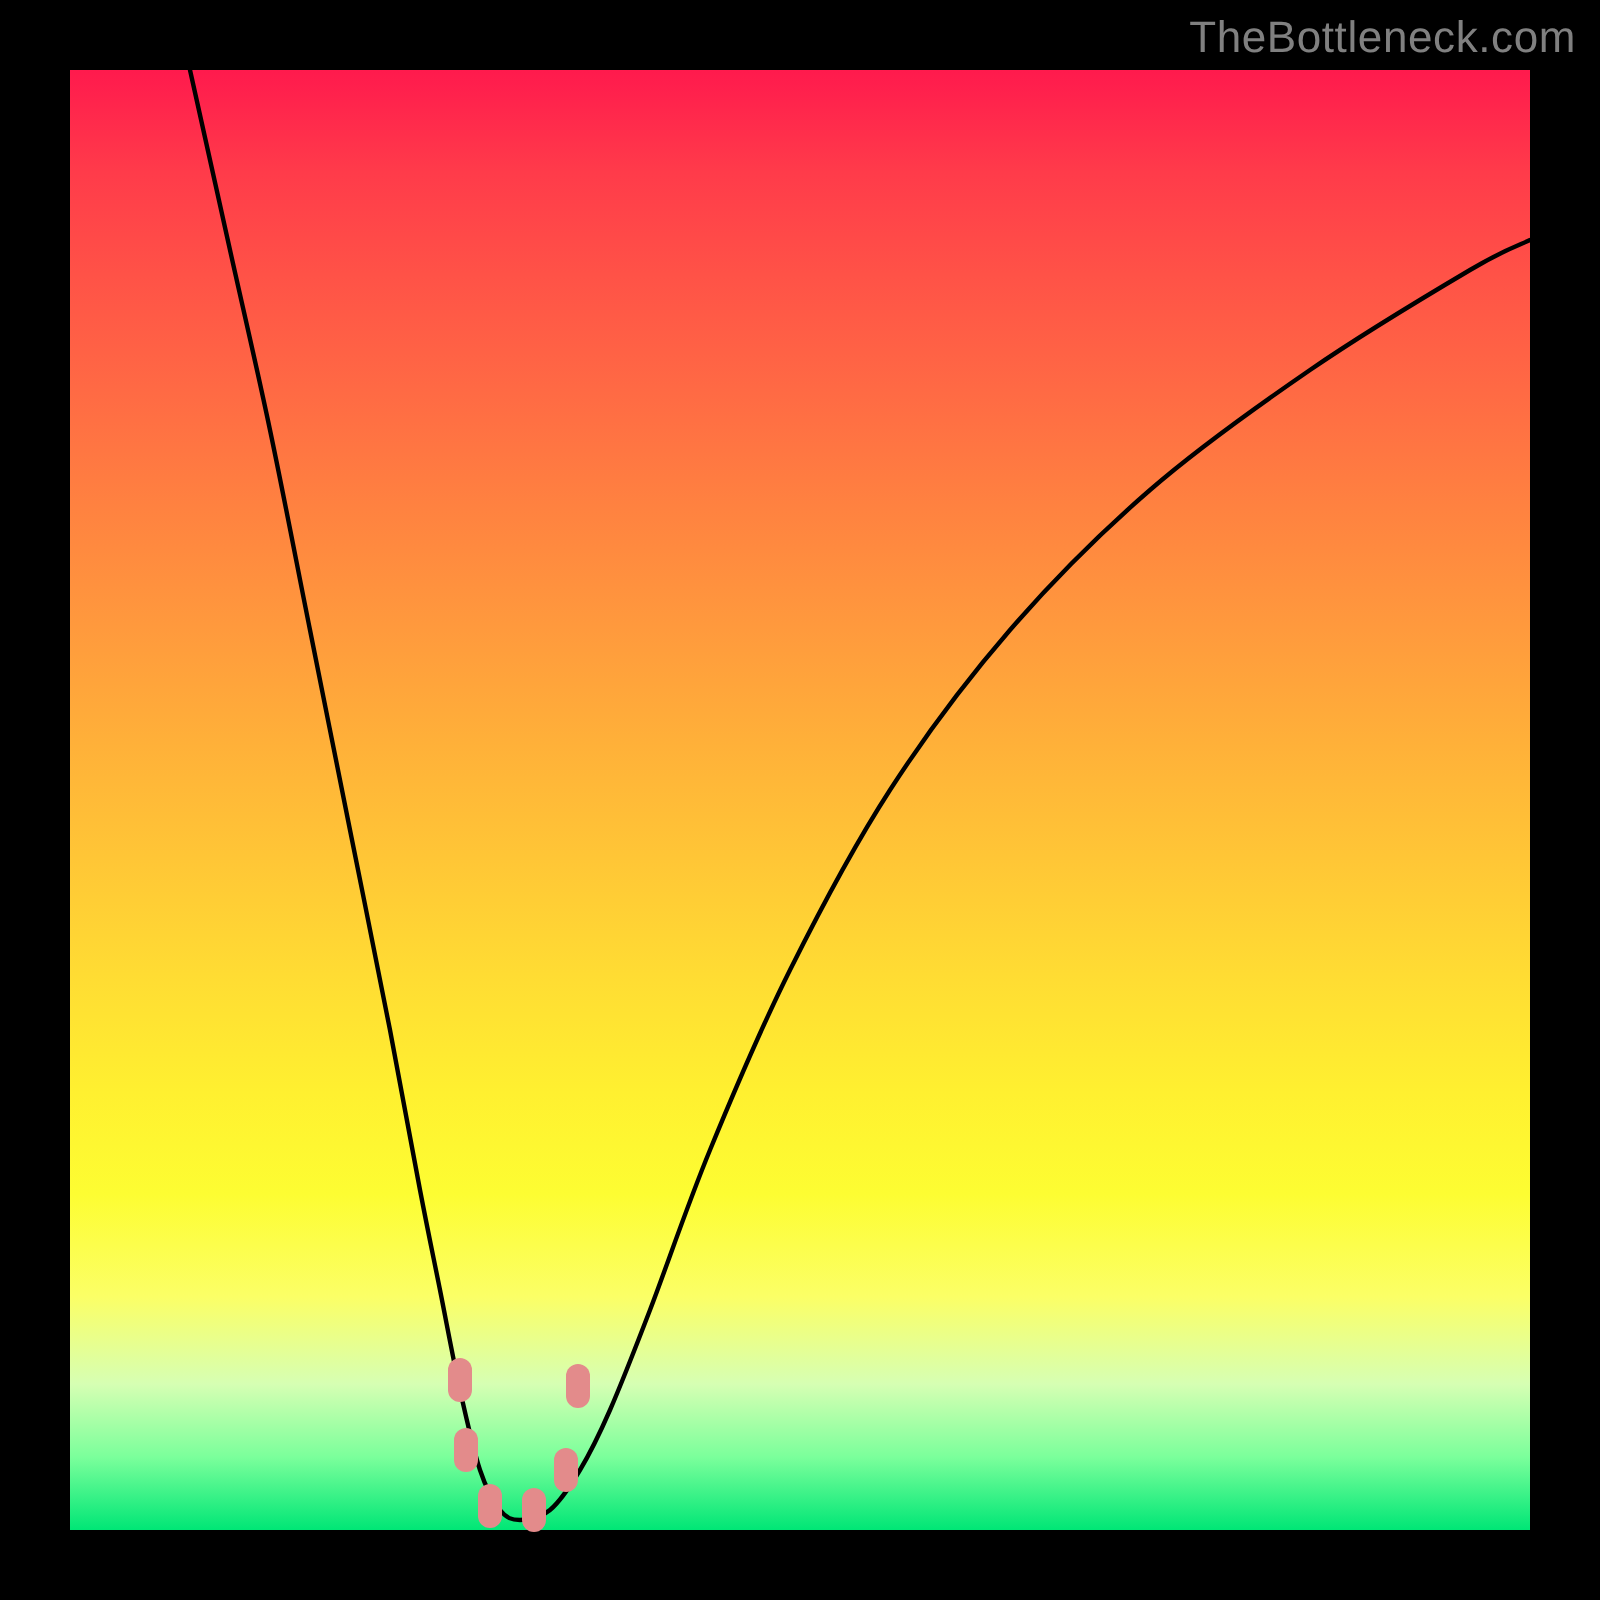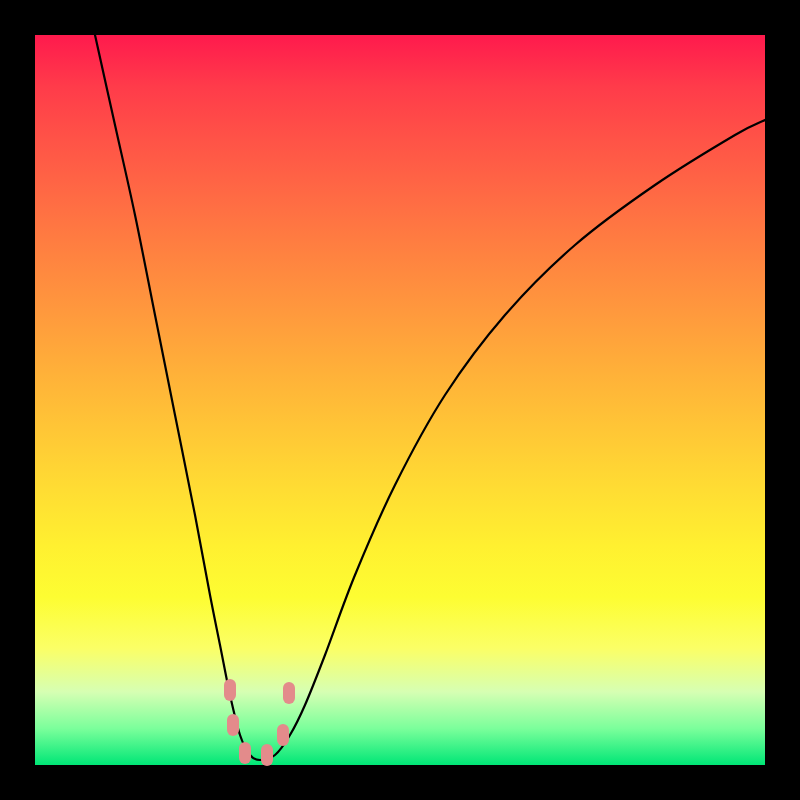--- a/index.html
+++ b/index.html
@@ -57,20 +57,21 @@
     width: 730px;
     height: 730px;
     overflow: visible;
   }
 </style>
 </head>
 <body>
 
 <div class="frame">
 
+  <div class="watermark">TheBottleneck.com</div>
 
   <div class="plot">
     <svg class="curve" viewBox="0 0 730 730" preserveAspectRatio="none">
       <path id="curve-path" fill="none" stroke="#000" stroke-width="2.2" stroke-linecap="round" stroke-linejoin="round" d="M60,0 C63.333333333333336,15 73.33333333333333,60 80,90 C86.66666666666667,120 93.33333333333333,148.33333333333334 100,180 C106.66666666666667,211.66666666666666 113.33333333333333,246.66666666666666 120,280 C126.66666666666667,313.3333333333333 133.33333333333334,346.6666666666667 140,380 C146.66666666666666,413.3333333333333 154.16666666666666,450 160,480 C165.83333333333334,510 170.83333333333334,538.3333333333334 175,560 C179.16666666666666,581.6666666666666 181.66666666666666,593.3333333333334 185,610 C188.33333333333334,626.6666666666666 191.66666666666666,645 195,660 C198.33333333333334,675 201.66666666666666,690 205,700 C208.33333333333334,710 211.66666666666666,715.8333333333334 215,720 C218.33333333333334,724.1666666666666 220.83333333333334,725 225,725 C229.16666666666666,725 235,724.1666666666666 240,720 C245,715.8333333333334 250,708.3333333333334 255,700 C260,691.6666666666666 264.1666666666667,683.3333333333334 270,670 C275.8333333333333,656.6666666666666 281.6666666666667,641.6666666666666 290,620 C298.3333333333333,598.3333333333334 308.3333333333333,568.3333333333334 320,540 C331.6666666666667,511.6666666666667 345,480 360,450 C375,420 391.6666666666667,388.3333333333333 410,360 C428.3333333333333,331.6666666666667 448.3333333333333,305 470,280 C491.6666666666667,255 515,231.66666666666666 540,210 C565,188.33333333333334 593.3333333333334,168.33333333333334 620,150 C646.6666666666666,131.66666666666666 681.6666666666666,110.83333333333333 700,100 C718.3333333333334,89.16666666666667 725,87.5 730,85 "></path>
       <g id="highlight-group">
           <rect x="189" y="644" width="12" height="22" rx="6" ry="6" fill="#e38b8b"></rect>
           <rect x="192" y="679" width="12" height="22" rx="6" ry="6" fill="#e38b8b"></rect>
           <rect x="204" y="707" width="12" height="22" rx="6" ry="6" fill="#e38b8b"></rect>
           <rect x="226" y="709" width="12" height="22" rx="6" ry="6" fill="#e38b8b"></rect>
           <rect x="242" y="689" width="12" height="22" rx="6" ry="6" fill="#e38b8b"></rect>

